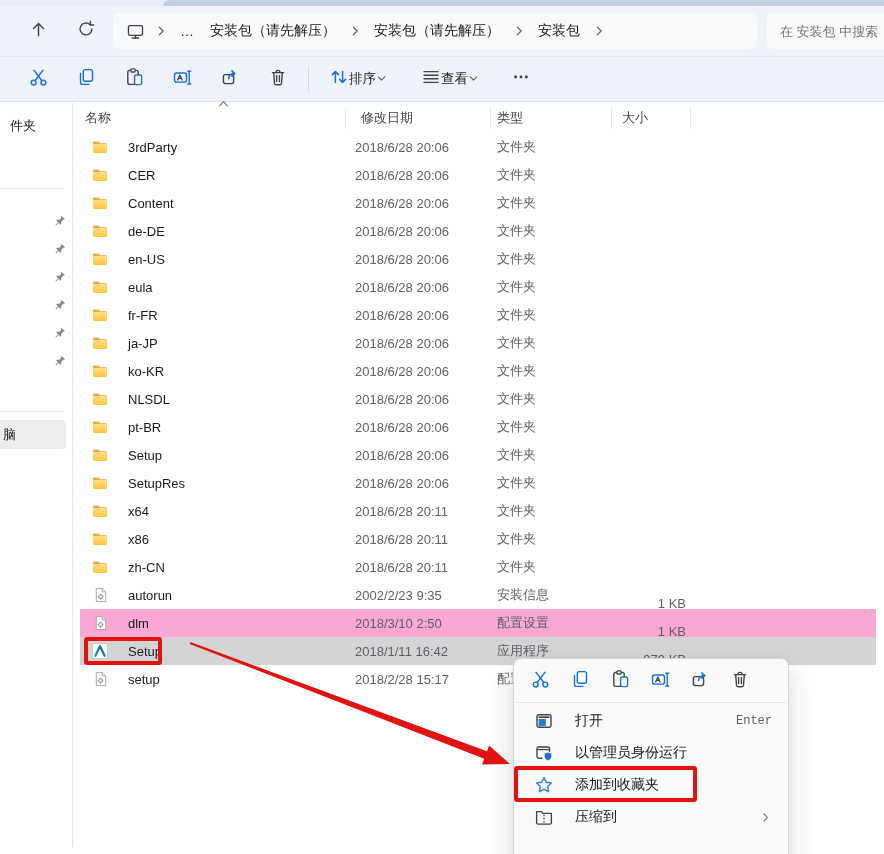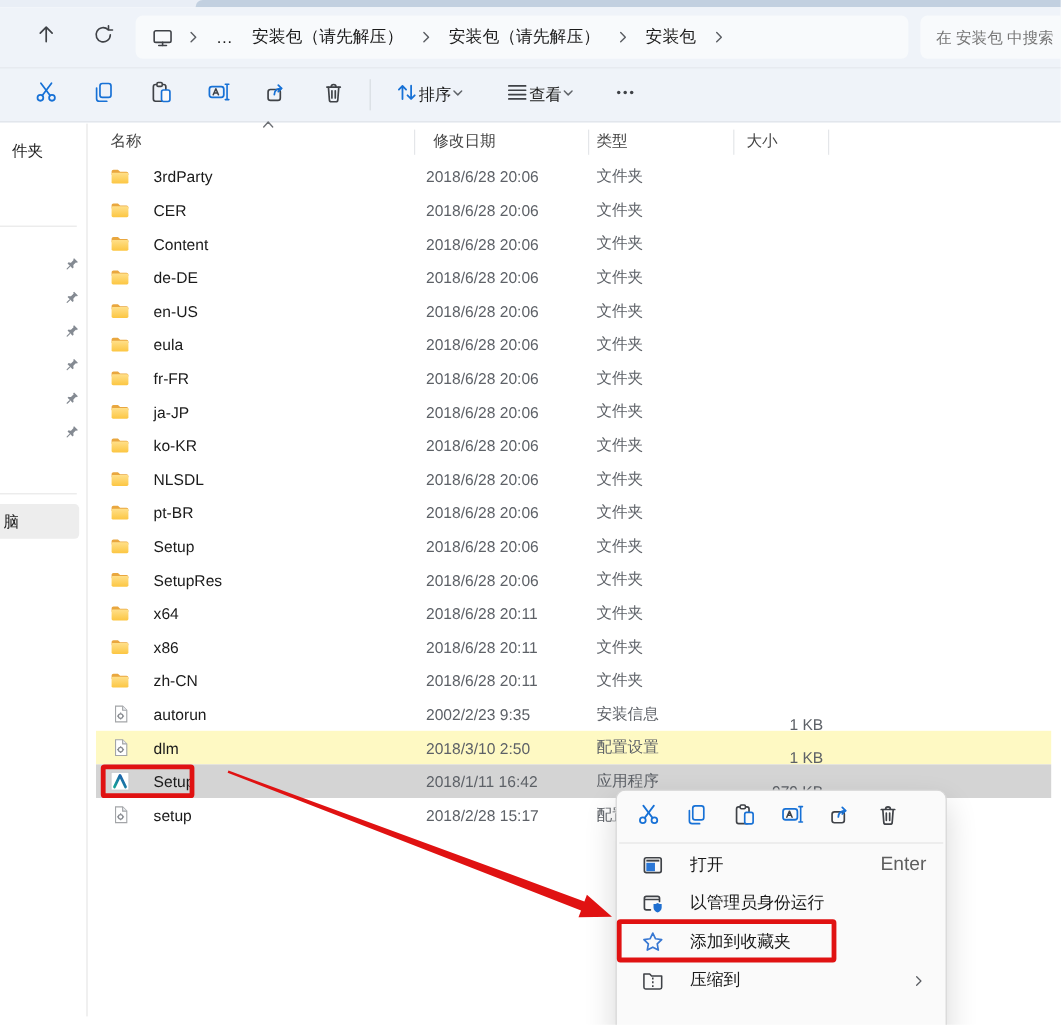--- a/index.html
+++ b/index.html
@@ -38,36 +38,36 @@
 
   
   .col-header { left:80px; top:103px; width:796px; height:30px; font-size:13px; color:#444; }
   .col-header .h { position:absolute; top:6px; cursor:pointer; }
   .col-line { position:absolute; top:5px; width:1px; height:21px; background:#e4e6e9; cursor:col-resize; }
   .sort-caret { position:absolute; left:136px; top:-7px; }
 
   
   .list { left:80px; top:133px; width:796px; }
   .row { height:28px; display:flex; align-items:center; font-size:13px; cursor:default; }
-  .row.hover { background:#fef9c3; }
+  .row.hover { background:#f9a8d4; }
   .row.selected { background:#d4d4d4; }
   .c-name { width:265px; display:flex; align-items:center; padding-left:12px; gap:20px; color:#1a1a1a; }
   .c-name .fico { width:16px; height:16px; display:flex; align-items:center; justify-content:center; flex:none; }
   .c-date { width:145px; padding-left:10px; color:#5d6167; }
   .c-type { width:121px; padding-left:7px;  color:#5d6167; }
   .c-size { width:79px;  padding-right:4px; text-align:right; color:#5d6167;margin-top:16px; }
 
   
   .context-menu { left:513px; top:658px; width:276px; height:210px; background:#fafafa; border:1px solid #d6d6d6; border-radius:8px; box-shadow:0 12px 26px rgba(0,0,0,.16); z-index:20; }
   .menu-iconrow { display:flex; align-items:center; height:38px; padding:6px 12px 0; }
   .mi-btn { width:28px; height:28px; margin-right:12px; display:flex; align-items:center; justify-content:center; border-radius:5px; cursor:pointer; }
   .menu-sep { height:1px; background:#e4e4e4; margin:5px 2px 2px; }
   .menu-item { height:32px; display:flex; align-items:center; gap:21px; padding:0 12px 0 16px; margin:0 4px; border-radius:4px; font-size:14px; color:#191919; cursor:pointer; }
   .menu-item .m-ico { width:20px; height:20px; display:flex; align-items:center; justify-content:center; flex:none; }
-  .menu-item .m-short { margin-left:auto; font-size:16px; color:#5f5f5f; }
+  .menu-item .m-short { margin-left:auto; font-size:12px; color:#5f5f5f;font-family:Liberation Mono, monospace; }
   .menu-item .m-sub { margin-left:auto; display:flex; align-items:center; }
 
   
   .anno-box { border:4px solid #e01212; border-radius:3px; z-index:40; pointer-events:none; }
   #anno-arrow { left:0; top:0; width:884px; height:854px; z-index:45; pointer-events:none; }
 </style>
 </head>
 <body>
 
 <div class="abs tab-strip">
@@ -259,21 +259,21 @@
   <div class="abs side-div" style="top:308px"></div>
   <div class="abs side-selected">
     <span>脑</span>
   </div>
 </div>
 
 <div class="abs col-header">
   <span class="sort-caret"><svg width="15" height="10" viewBox="0 0 16 10" fill="none" stroke="#6d7075" stroke-width="1.2" stroke-linecap="round" stroke-linejoin="round">
         <path d="M4 8 l4-4.4 4 4.4"></path>
       </svg></span>
-  <span class="h" style="left:12px">名称</span>
+  <span class="h" style="left:5px">名称</span>
   <div class="col-line" style="left:265px"></div>
   <span class="h" style="left:281px">修改日期</span>
   <div class="col-line" style="left:410px"></div>
   <span class="h" style="left:417px">类型</span>
   <div class="col-line" style="left:531px"></div>
   <span class="h" style="left:542px">大小</span>
   <div class="col-line" style="left:610px"></div>
 </div>
 
 <div class="abs list" id="file-rows">

